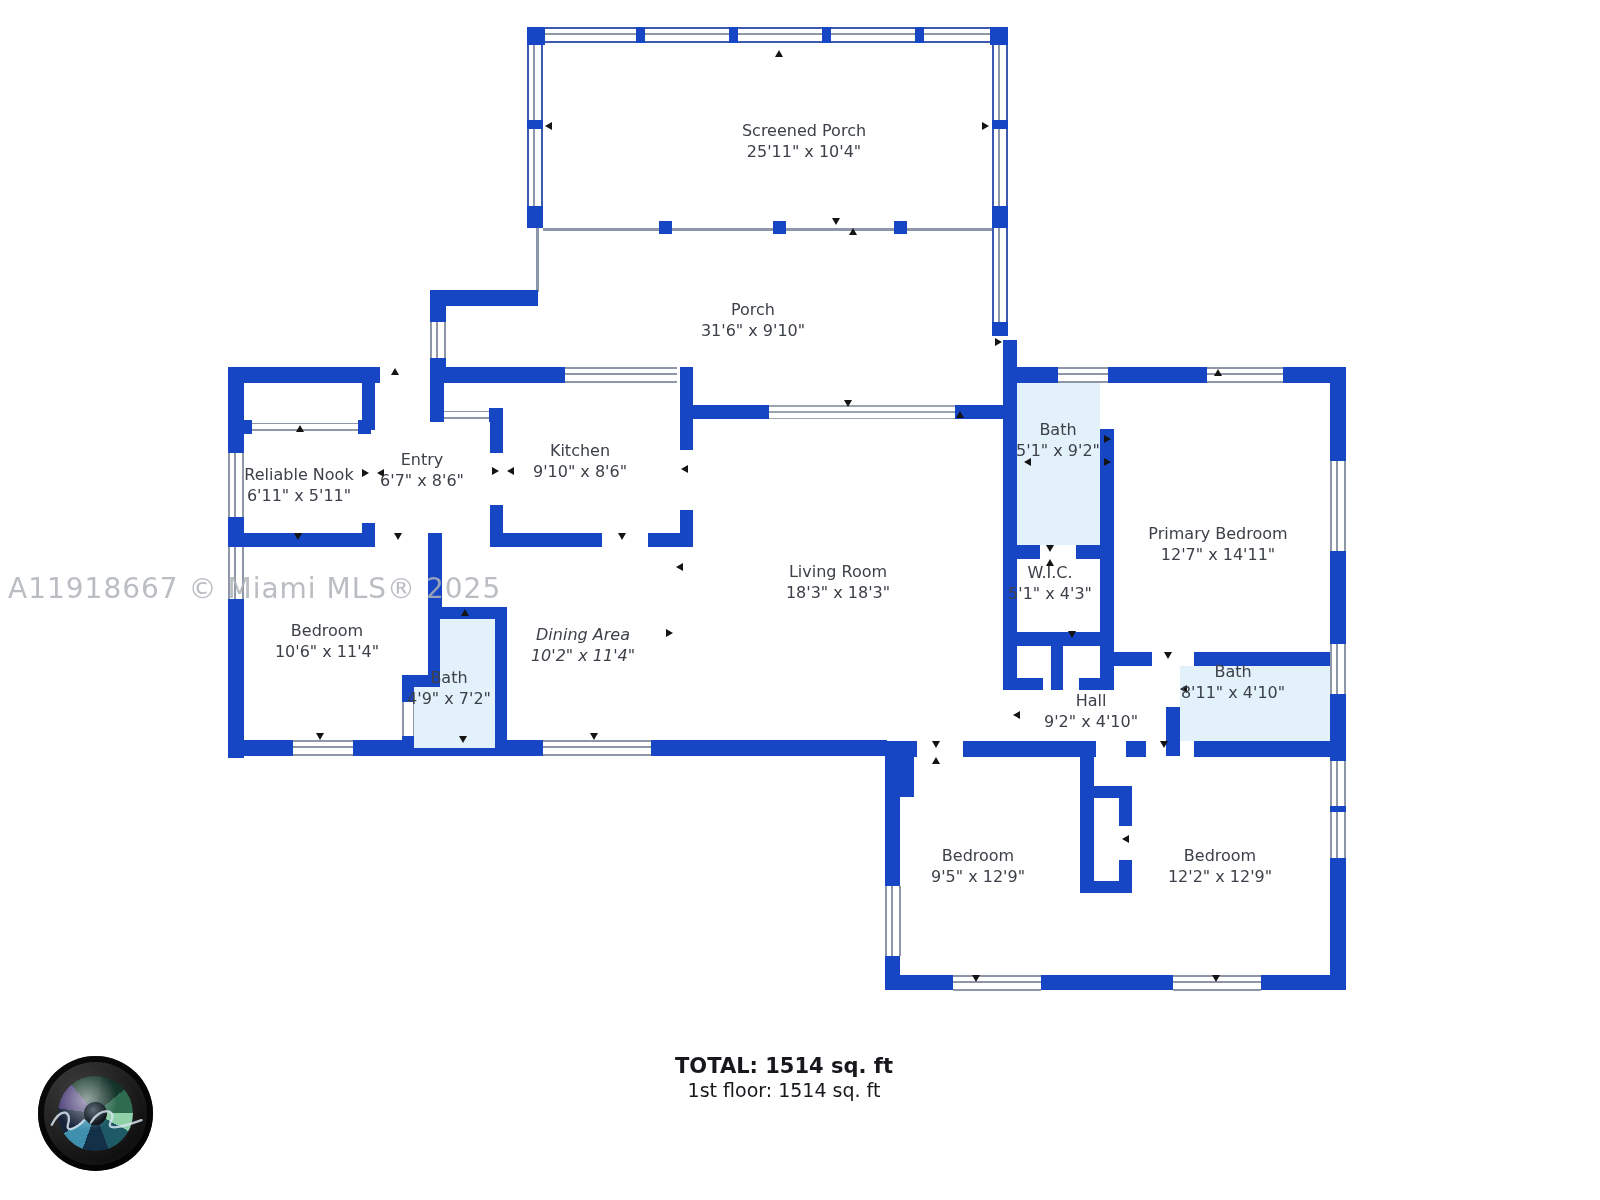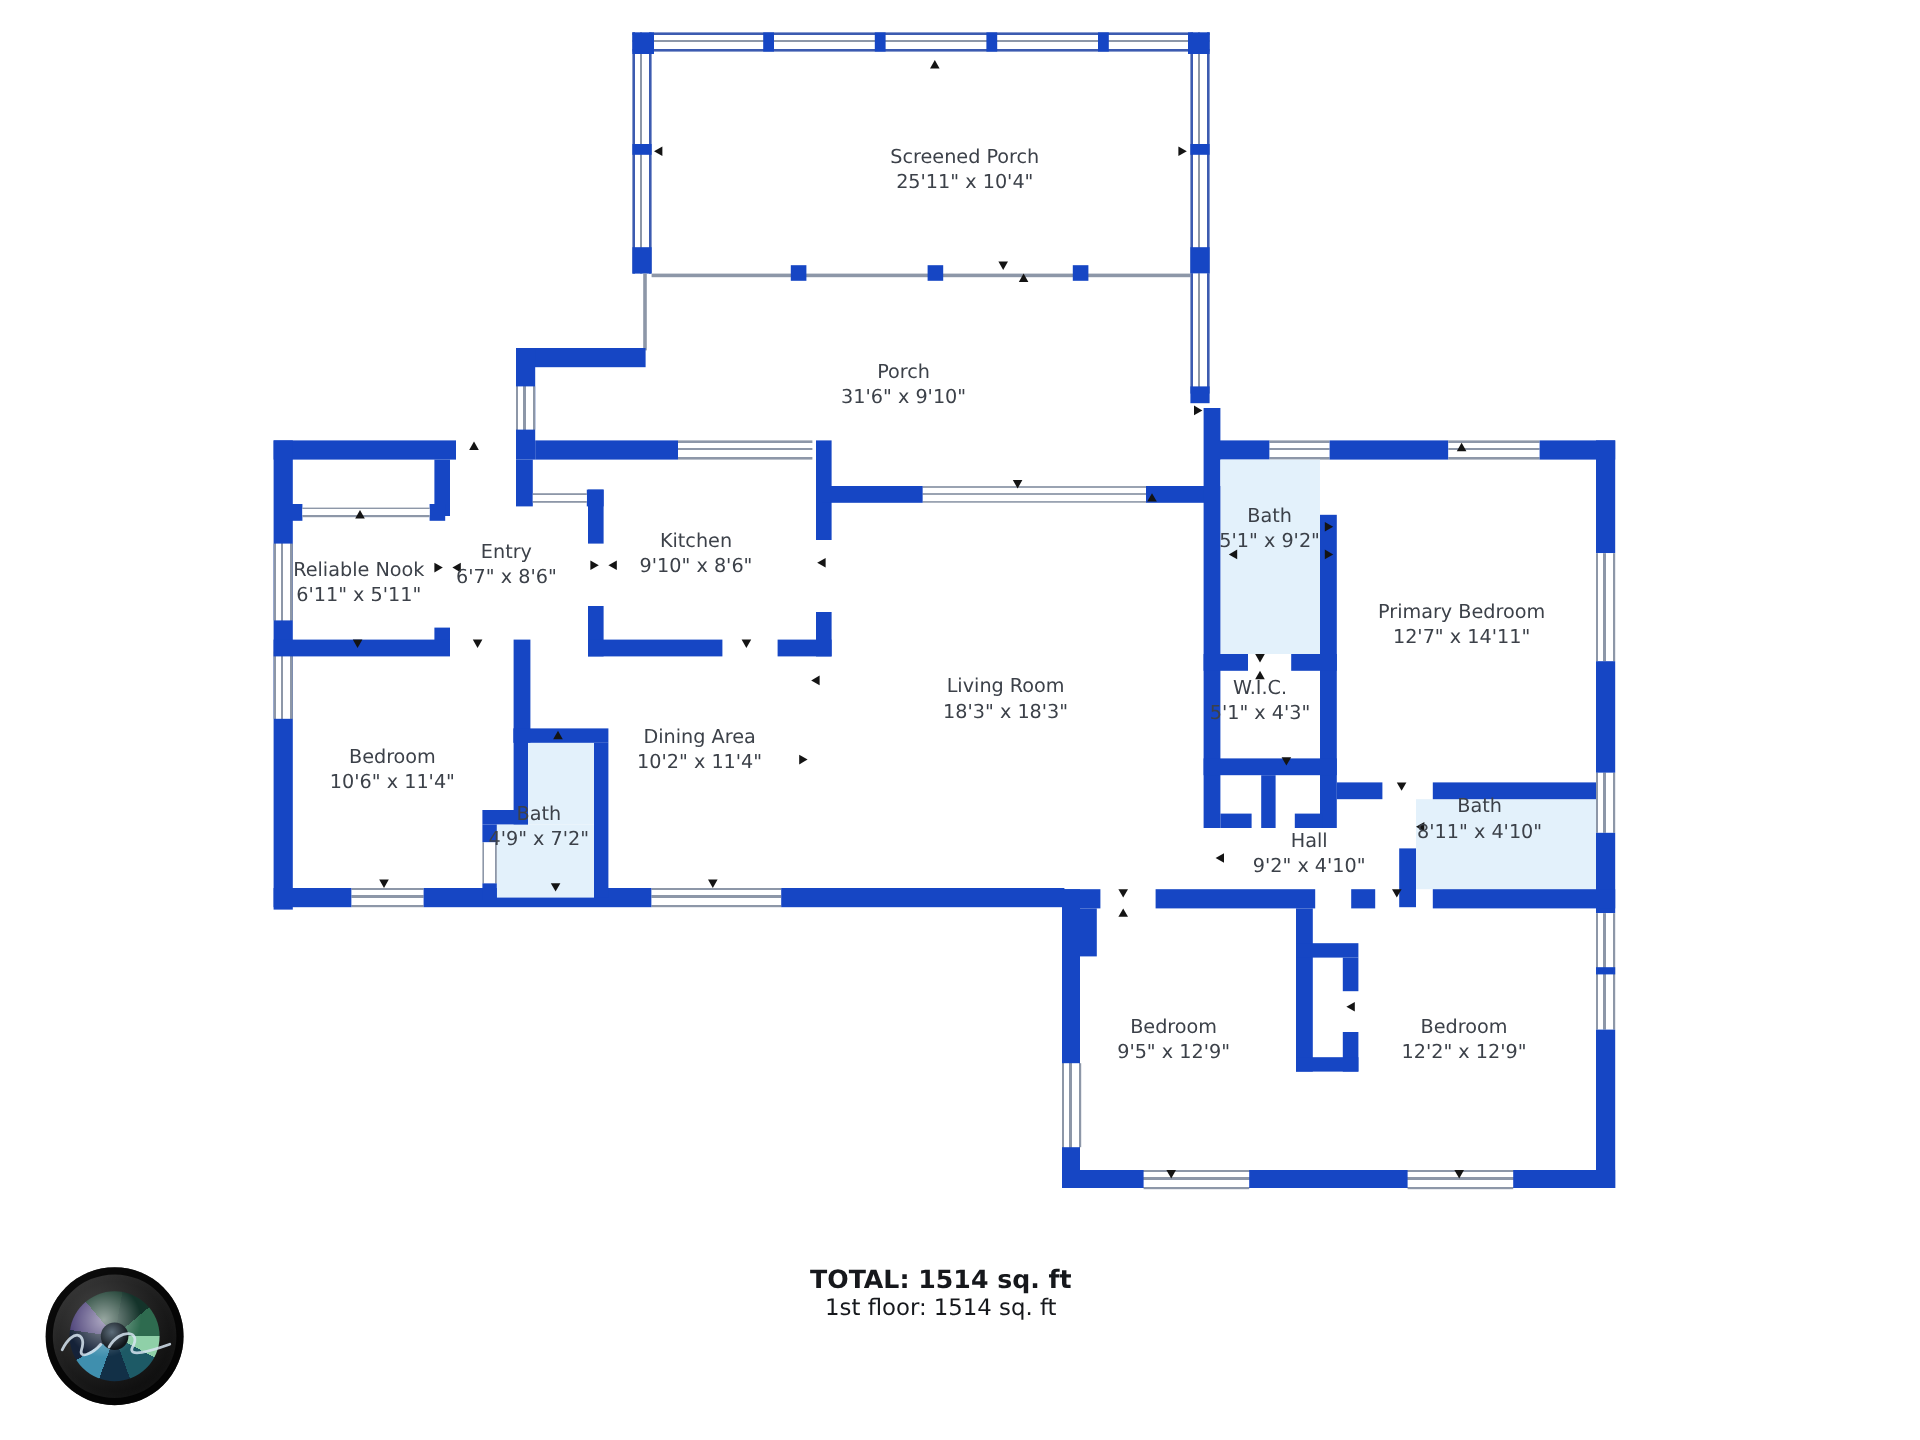--- a/index.html
+++ b/index.html
@@ -224,37 +224,37 @@
     <div>6'7" x 8'6"</div>
   </div>
   <div class="lbl" style="left:580px;top:461px;">
     <div>Kitchen</div>
     <div>9'10" x 8'6"</div>
   </div>
   <div class="lbl" style="left:1058px;top:440px;">
     <div>Bath</div>
     <div>5'1" x 9'2"</div>
   </div>
-  <div class="lbl" style="left:1218px;top:520px;">
+  <div class="lbl" style="left:1218px;top:544px;">
     <div>Primary Bedroom</div>
     <div>12'7" x 14'11"</div>
   </div>
   <div class="lbl" style="left:838px;top:582px;">
     <div>Living Room</div>
     <div>18'3" x 18'3"</div>
   </div>
   <div class="lbl" style="left:1050px;top:583px;">
     <div>W.I.C.</div>
     <div>5'1" x 4'3"</div>
   </div>
   <div class="lbl" style="left:327px;top:641px;">
     <div>Bedroom</div>
     <div>10'6" x 11'4"</div>
   </div>
-  <div class="lbl" style="left:583px;top:624px;">
+  <div class="lbl" style="left:583px;top:645px;font-style:italic;">
     <div>Dining Area</div>
     <div>10'2" x 11'4"</div>
   </div>
   <div class="lbl" style="left:449px;top:688px;">
     <div>Bath</div>
     <div>4'9" x 7'2"</div>
   </div>
   <div class="lbl" style="left:1091px;top:711px;">
     <div>Hall</div>
     <div>9'2" x 4'10"</div>
@@ -265,20 +265,21 @@
   </div>
   <div class="lbl" style="left:978px;top:866px;">
     <div>Bedroom</div>
     <div>9'5" x 12'9"</div>
   </div>
   <div class="lbl" style="left:1220px;top:866px;">
     <div>Bedroom</div>
     <div>12'2" x 12'9"</div>
   </div>
 
+  <div class="watermark">A11918667 © Miami MLS® 2025</div>
 
   <div class="sumline total">TOTAL: 1514 sq. ft</div>
   <div class="sumline floor1">1st floor: 1514 sq. ft</div>
 
   <div class="logo">
     <div class="iris"></div>
     <div class="gloss"></div>
     <div class="core"></div>
     <svg viewBox="0 0 100 50">
       <path d="M12 32 C20 16, 30 20, 26 32 C24 39, 34 35, 40 28 M46 30 C54 16, 70 18, 63 30 C59 38, 76 33, 90 28" stroke="#d6e4f0" stroke-opacity="0.85" fill="none" stroke-width="2" stroke-linecap="round"></path>

